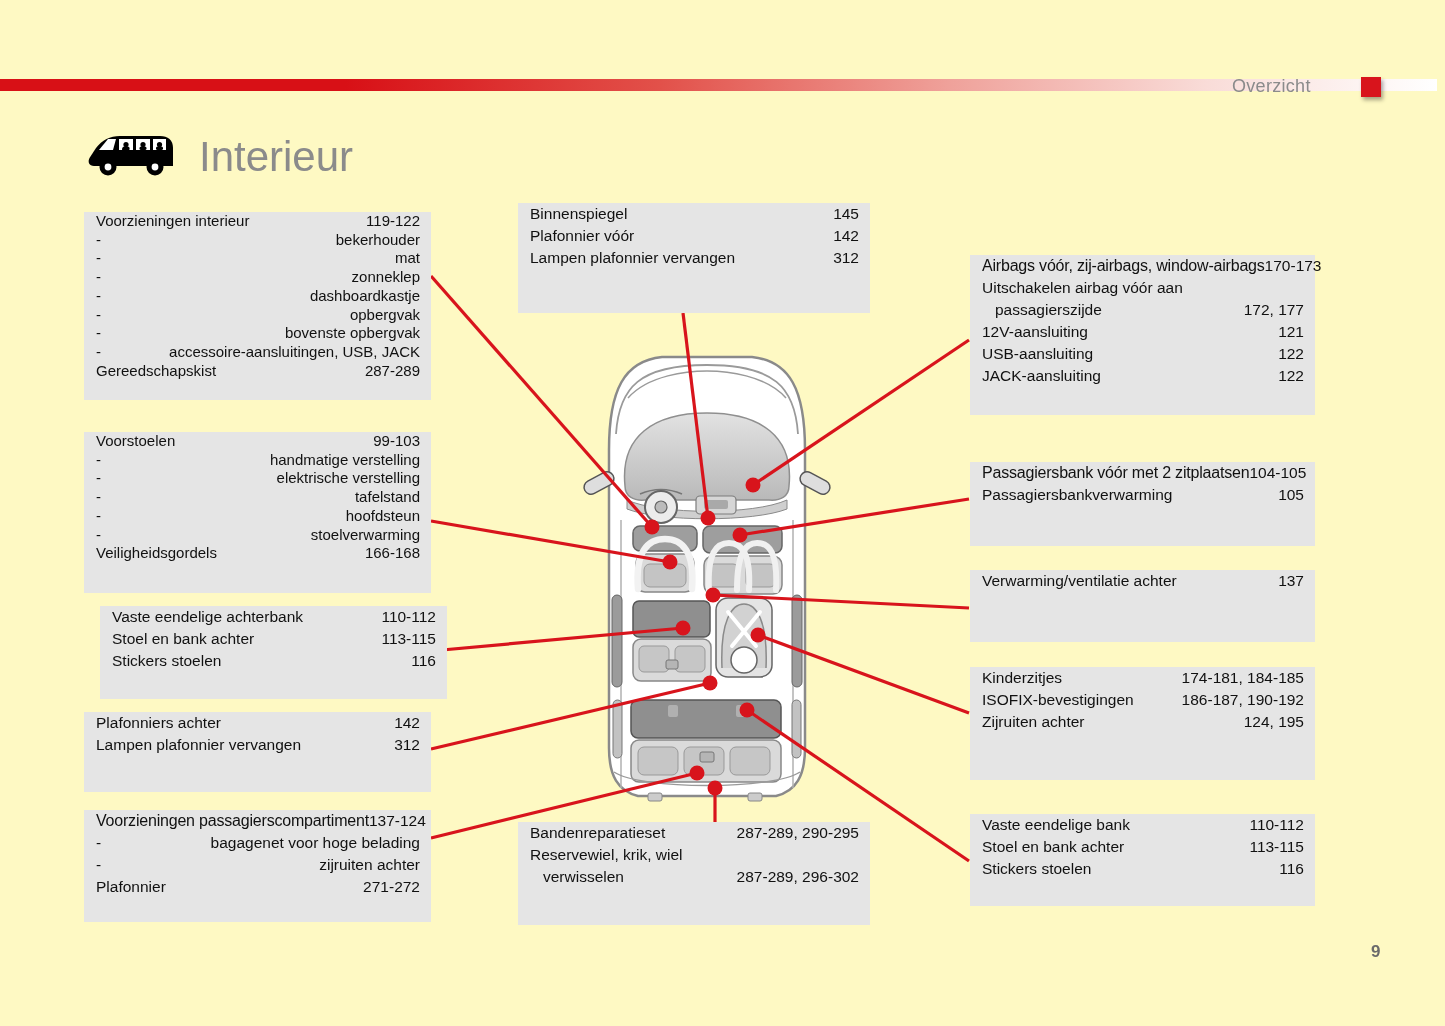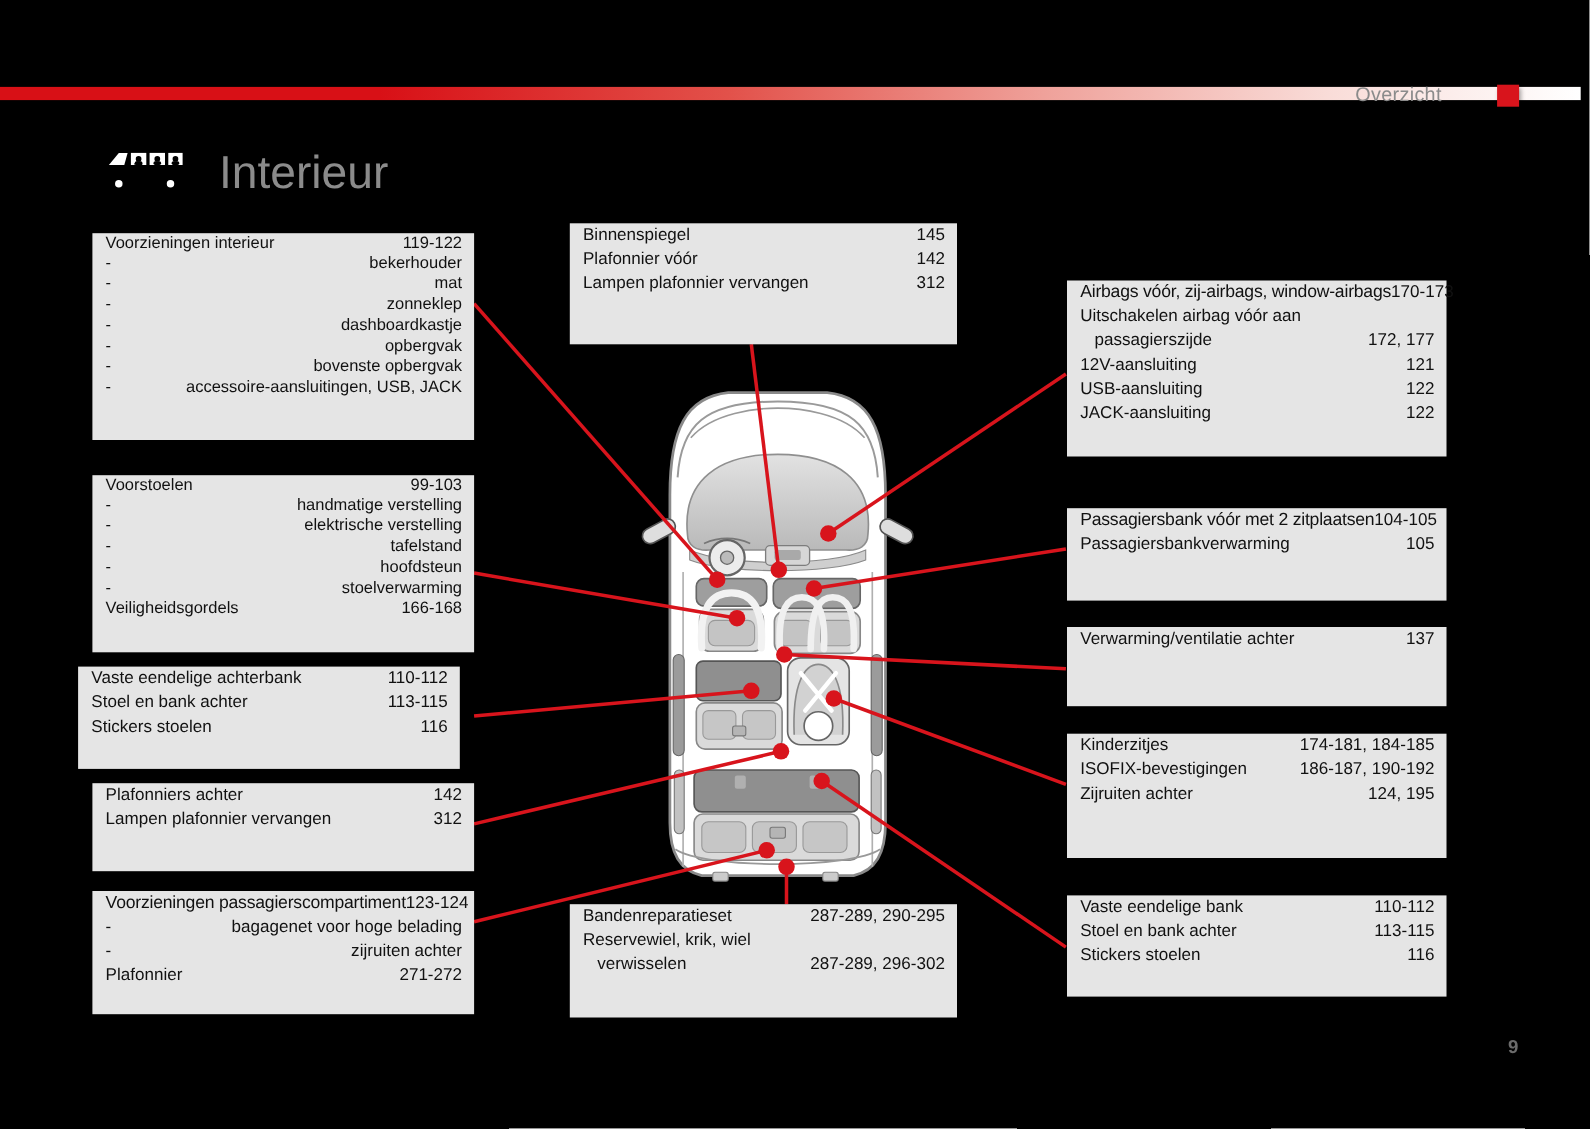--- a/index.html
+++ b/index.html
@@ -1,17 +1,17 @@
 <!DOCTYPE html>
 <html><head>
 <meta charset="utf-8">
 <style>
   html,body { margin:0; padding:0; background:#ffffff; }
   .page {
-    position:relative; width:1445px; height:1026px; background:#000000;
+    position:relative; width:1445px; height:1026px; background:#fef9c3;
     font-family:"Liberation Sans","DejaVu Sans",sans-serif; overflow:hidden; color:#111;
   }
   .redbar {
     position:absolute; left:0; top:79px; width:1437px; height:12px;
     background:linear-gradient(to right,#d81016 0%,#d81016 24%,#e2514a 46%,#efa19a 66%,#f9dcd8 84%,#ffffff 100%);
   }
   .overzicht {
     position:absolute; left:1232px; top:76px; font-size:18px; color:#8b8b8b; letter-spacing:0.3px;
   }
   .redsquare {
@@ -200,20 +200,24 @@
         <span class="lbl">opbergvak</span>
       </div>
       <div class="row">
         <span class="dash">-</span>
         <span class="lbl">bovenste opbergvak</span>
       </div>
       <div class="row">
         <span class="dash">-</span>
         <span class="lbl">accessoire-aansluitingen, USB, JACK</span>
       </div>
+      <div class="row">
+        <span class="lbl">Gereedschapskist</span>
+        <span class="pg">287-289</span>
+      </div>
     </div>
   <div class="box tight" style="left:84px; top:432px; width:347px; height:161px">
       <div class="row">
         <span class="lbl">Voorstoelen</span>
         <span class="pg">99-103</span>
       </div>
       <div class="row">
         <span class="dash">-</span>
         <span class="lbl">handmatige verstelling</span>
       </div>
@@ -231,21 +235,21 @@
       </div>
       <div class="row">
         <span class="dash">-</span>
         <span class="lbl">stoelverwarming</span>
       </div>
       <div class="row">
         <span class="lbl">Veiligheidsgordels</span>
         <span class="pg">166-168</span>
       </div>
     </div>
-  <div class="box" style="left:71px; top:606px; width:347px; height:93px">
+  <div class="box" style="left:100px; top:606px; width:347px; height:93px">
       <div class="row">
         <span class="lbl">Vaste eendelige achterbank</span>
         <span class="pg">110-112</span>
       </div>
       <div class="row">
         <span class="lbl">Stoel en bank achter</span>
         <span class="pg">113-115</span>
       </div>
       <div class="row">
         <span class="lbl">Stickers stoelen</span>
@@ -258,21 +262,21 @@
         <span class="pg">142</span>
       </div>
       <div class="row">
         <span class="lbl">Lampen plafonnier vervangen</span>
         <span class="pg">312</span>
       </div>
     </div>
   <div class="box" style="left:84px; top:810px; width:347px; height:112px">
       <div class="row">
         <span class="lbl cond">Voorzieningen passagierscompartiment</span>
-        <span class="pg">123-124</span>
+        <span class="pg">137-124</span>
       </div>
       <div class="row">
         <span class="dash">-</span>
         <span class="lbl">bagagenet voor hoge belading</span>
       </div>
       <div class="row">
         <span class="dash">-</span>
         <span class="lbl">zijruiten achter</span>
       </div>
       <div class="row">

